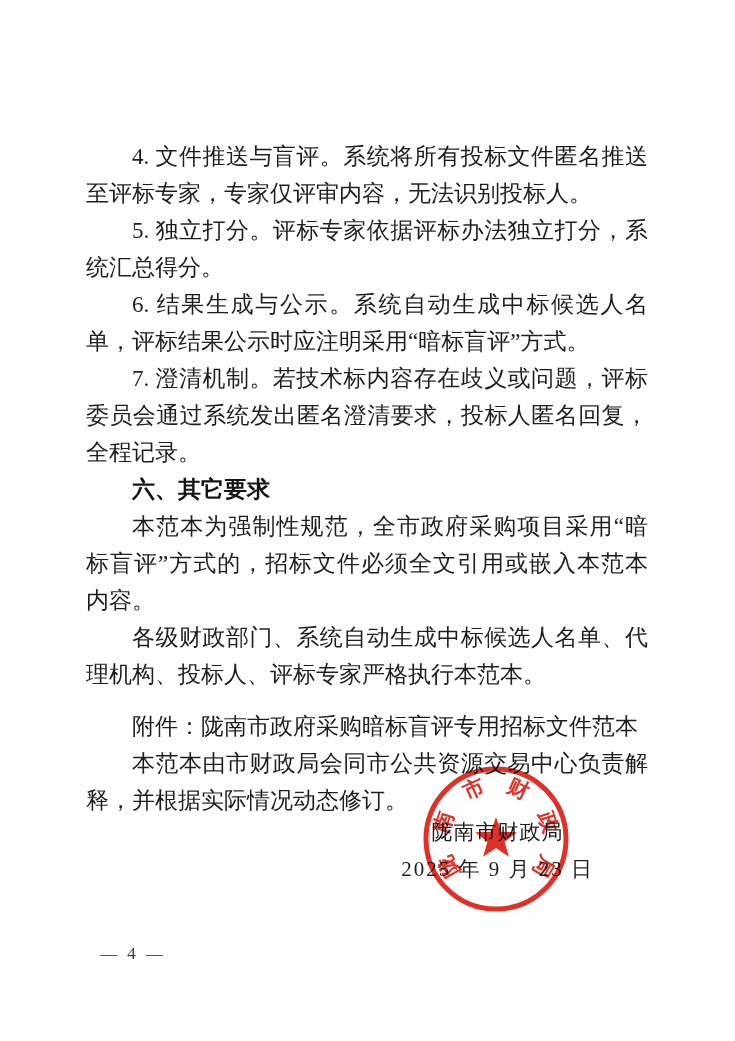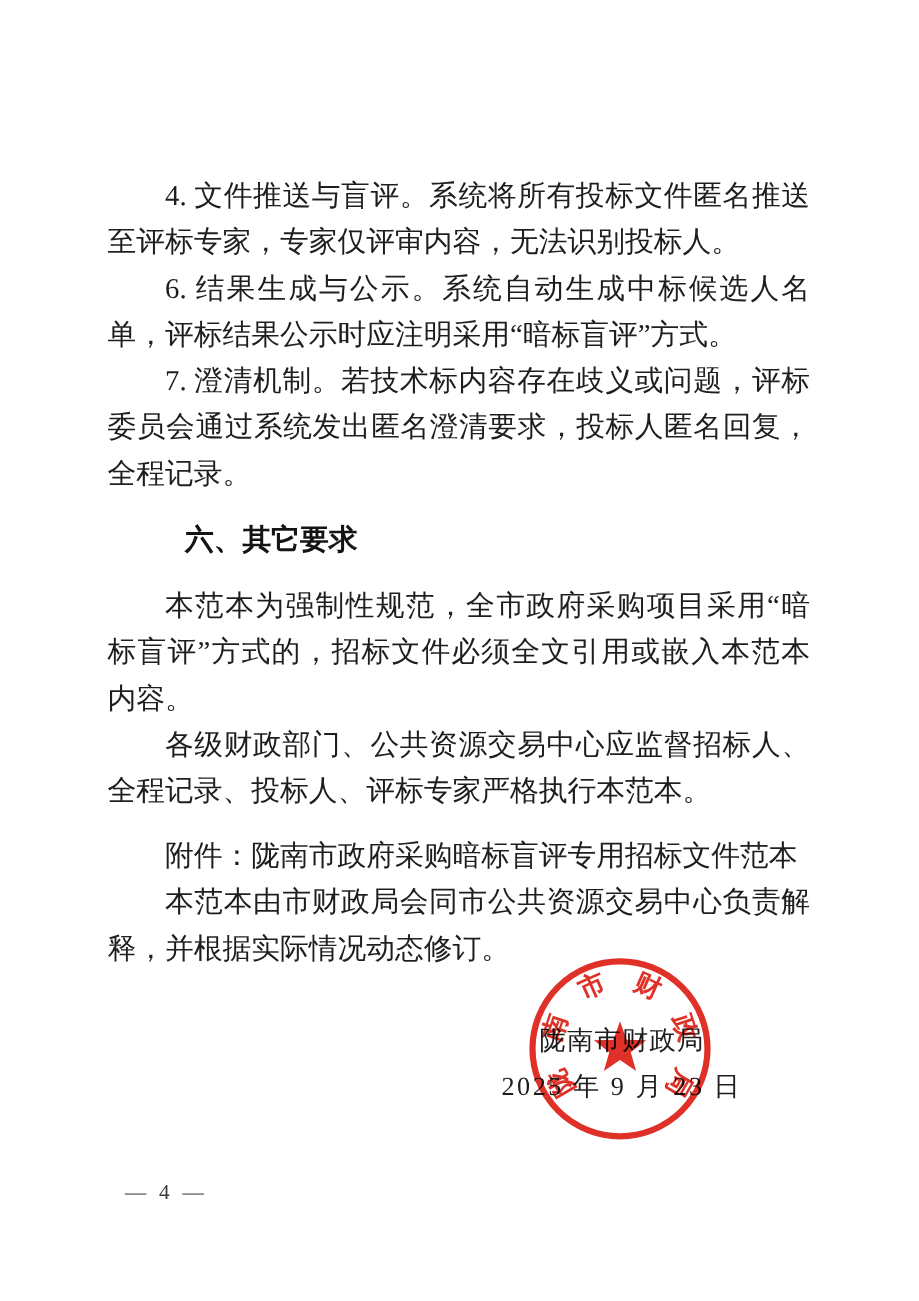--- a/index.html
+++ b/index.html
@@ -23,21 +23,21 @@
     top: 138px;
     font-size: 23px;
     line-height: 37px;
     text-align: justify;
   }
   .para {
     margin: 0;
     text-indent: 2em;
   }
   .heading {
-    margin: 16px;
+    margin: 0;
     text-indent: 2em;
     font-family: "Liberation Sans", sans-serif;
     font-weight: bold;
     font-size: 23px;
     line-height: 37px;
     color: #141414;
   }
   .attachment {
     margin: 15px 0 0 0;
     text-indent: 2em;
@@ -85,25 +85,26 @@
     color: #3c3c3c;
   }
 </style>
 </head>
 <body>
 
 <div class="page">
 
   <div class="content">
     <p class="para">4. 文件推送与盲评。系统将所有投标文件匿名推送至评标专家，专家仅评审内容，无法识别投标人。</p>
+    <p class="para">5. 独立打分。评标专家依据评标办法独立打分，系统汇总得分。</p>
     <p class="para">6. 结果生成与公示。系统自动生成中标候选人名单，评标结果公示时应注明采用“暗标盲评”方式。</p>
     <p class="para">7. 澄清机制。若技术标内容存在歧义或问题，评标委员会通过系统发出匿名澄清要求，投标人匿名回复，全程记录。</p>
     <h3 class="heading">六、其它要求</h3>
     <p class="para">本范本为强制性规范，全市政府采购项目采用“暗标盲评”方式的，招标文件必须全文引用或嵌入本范本内容。</p>
-    <p class="para">各级财政部门、公共资源交易中心应监督招标人、全程记录、投标人、评标专家严格执行本范本。</p>
+    <p class="para">各级财政部门、系统自动生成中标候选人名单、代理机构、投标人、评标专家严格执行本范本。</p>
     <p class="para attachment">附件：陇南市政府采购暗标盲评专用招标文件范本</p>
     <p class="para">本范本由市财政局会同市公共资源交易中心负责解释，并根据实际情况动态修订。</p>
   </div>
 
   <div class="sig-name">陇南市财政局</div>
   <div class="sig-date">2025 年 9 月 23 日</div>
 
   <svg class="seal" viewBox="0 0 160 160" xmlns="http://www.w3.org/2000/svg">
     <circle cx="80" cy="80" r="70" fill="none" stroke="#dd1f14" stroke-width="5"></circle>
     <polygon points="80,58 85.3,72.7 100.9,73.2 88.6,82.8 92.9,97.8 80,89 67.1,97.8 71.4,82.8 59.1,73.2 74.7,72.7" fill="#dd1f14"></polygon>

